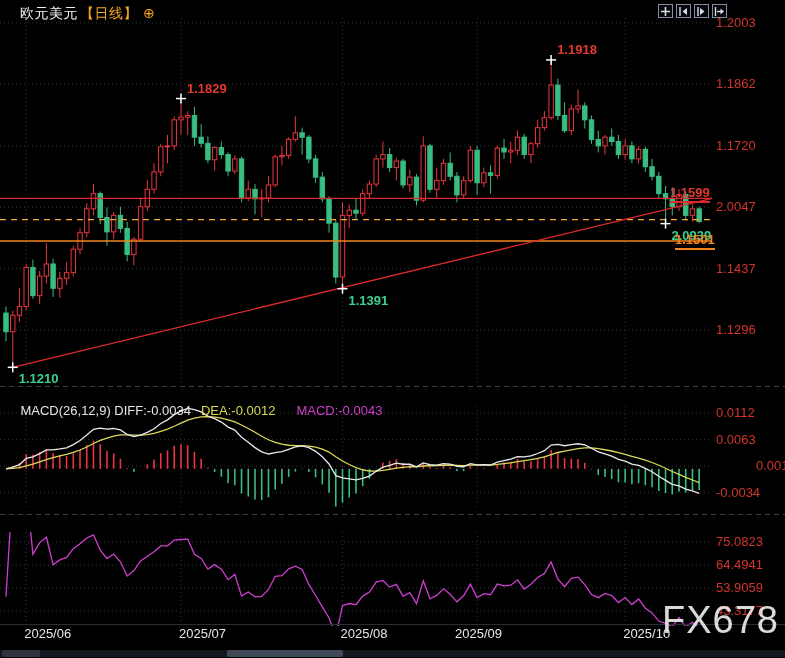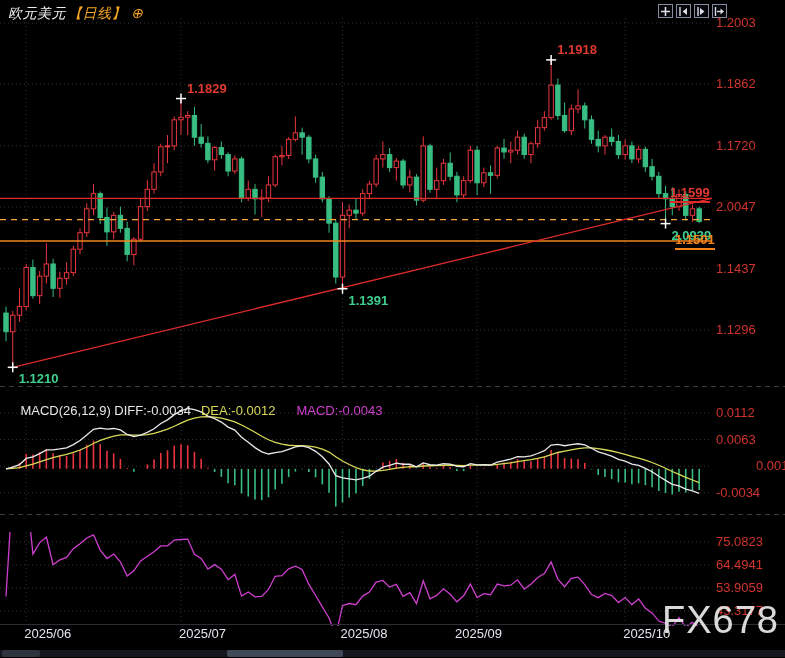--- a/index.html
+++ b/index.html
@@ -1,19 +1,19 @@
 <!DOCTYPE html>
 <html><head>
 <meta charset="utf-8">
 <style>
   html,body{margin:0;padding:0;background:#000;}
   #app{position:relative;width:785px;height:658px;background:#000;overflow:hidden;
        font-family:"Liberation Sans",sans-serif;}
   #chart-svg{position:absolute;left:0;top:0;}
-  .title{position:absolute;left:8px;top:5px;font-size:14px;color:#f0f0f0;letter-spacing:.5px;z-index:5;font-style:italic;}
+  .title{position:absolute;left:20px;top:5px;font-size:14px;color:#f0f0f0;letter-spacing:.5px;z-index:5;}
   .title .period{color:#f5a623;margin-left:2px;}
   .title .addbtn{color:#f5a623;margin-left:5px;font-size:14px;cursor:pointer;}
   .toolbar{position:absolute;left:658px;top:4px;display:flex;gap:3px;z-index:5;}
   .tbtn{width:15px;height:14px;border:1px solid #868ca0;background:#05060a;display:flex;
         align-items:center;justify-content:center;box-sizing:border-box;cursor:pointer;}
   .hdr{position:absolute;left:6px;font-size:13px;color:#e6e6e6;white-space:pre;z-index:4;}
   .hdr .yel{color:#d9d957;margin-left:10px;}
   .hdr .mag{color:#cf3fcf;margin-left:21px;}
   .axis-label{position:absolute;font-size:13px;color:#d0342e;z-index:3;}
   .date-label{position:absolute;font-size:13px;color:#e3e6ec;z-index:3;}

